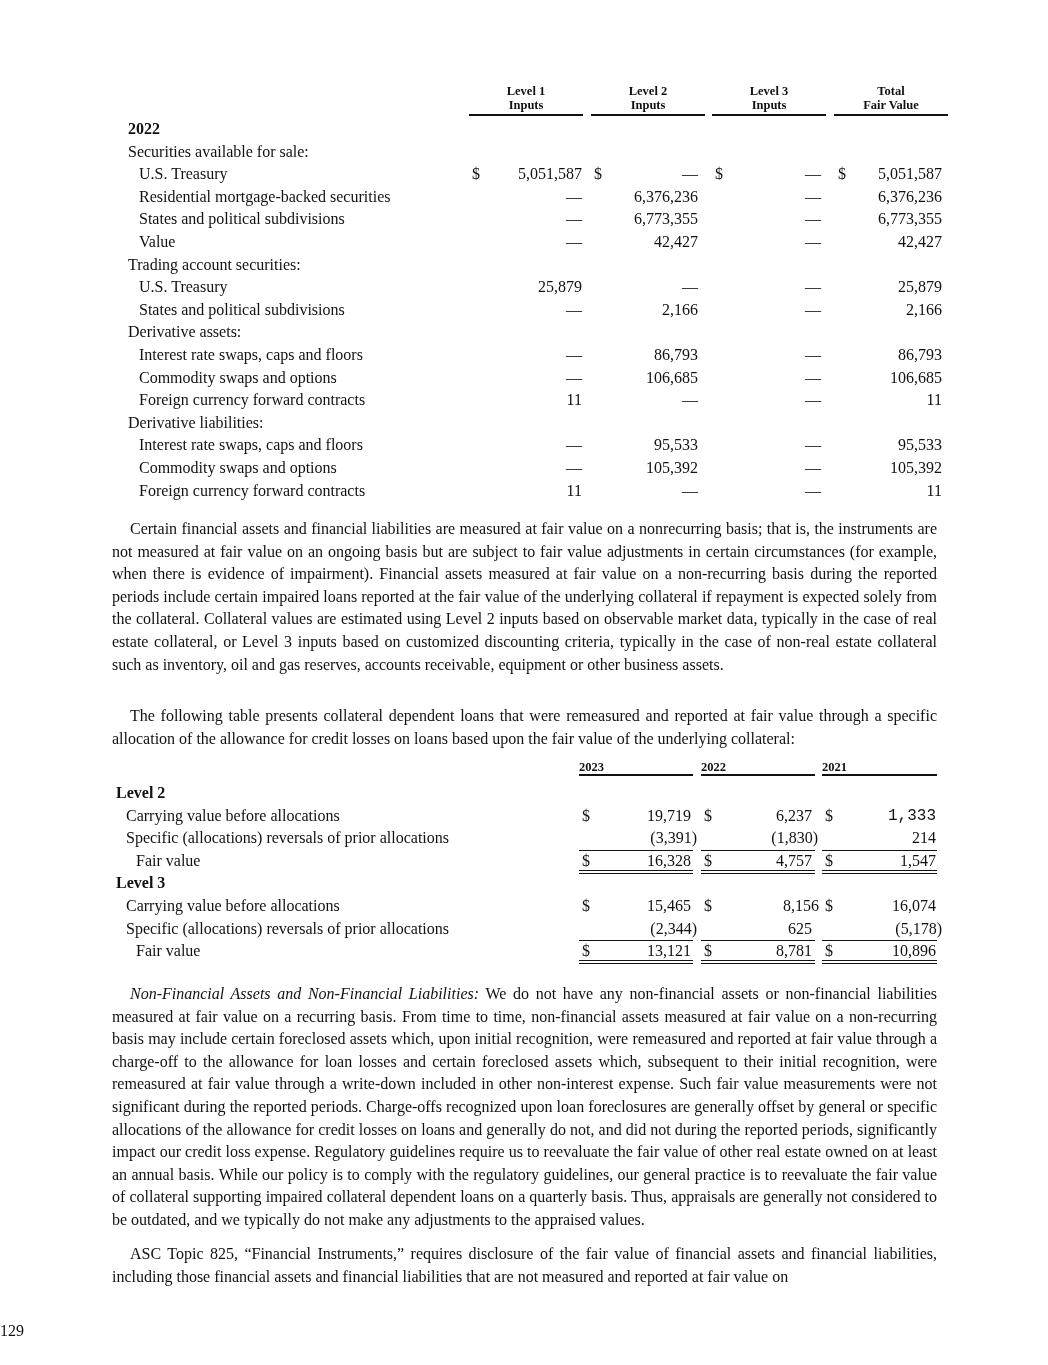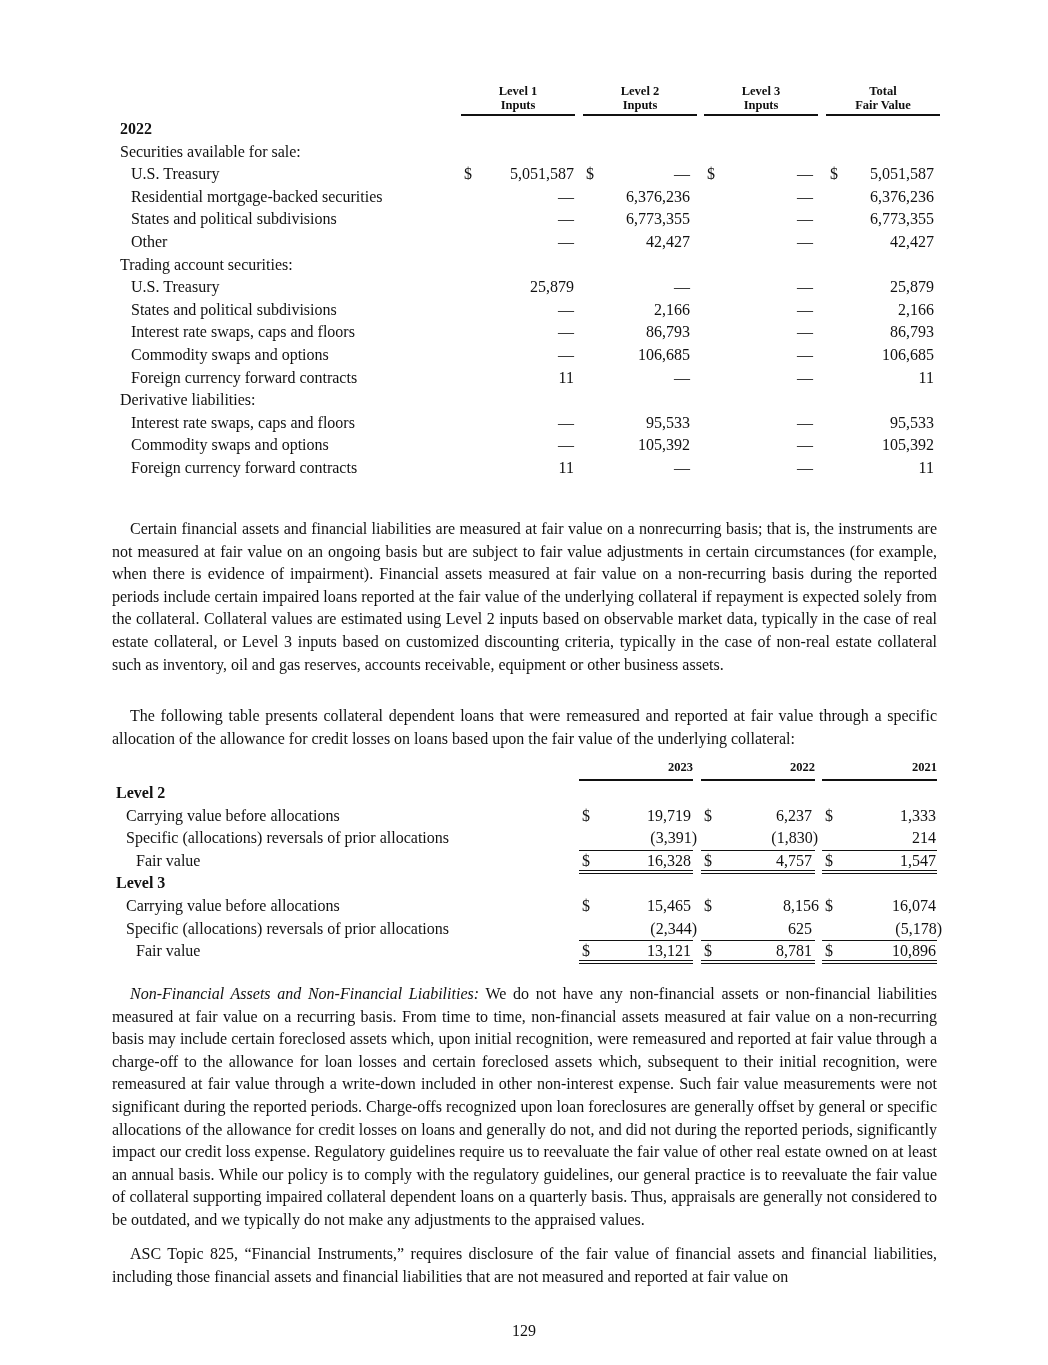--- a/index.html
+++ b/index.html
@@ -1,42 +1,42 @@
 <!DOCTYPE html>
 <html><head>
 <meta charset="utf-8">
 <style>
   html, body { margin: 0; padding: 0; background: #ffffff; }
   body { width: 1048px; height: 1365px; position: relative; overflow: hidden;
          font-family: "Liberation Serif", serif; color: #111; font-size: 16px; }
   .page { position: absolute; left: 112px; top: 0; width: 825px; }
   
-  .t1 { position: absolute; left: 4px; top: 84px; width: 825px; }
+  .t1 { position: absolute; left: 12px; top: 84px; width: 825px; }
   .hdrrow { position: relative; height: 34px; }
   .colhdr { position: absolute; top: 0; font-weight: bold; font-size: 12.5px; line-height: 14px;
             text-align: center; border-bottom: 2px solid #111; padding-bottom: 2px; }
   .row { position: relative; height: 22.6px; line-height: 22.6px; white-space: nowrap; }
   .lbl { position: absolute; left: 4px; }
   .lbl.ind { left: 15px; }
   .lbl.ind2 { left: 24px; }
   .lbl.bold { font-weight: bold; }
   .cell { position: absolute; text-align: right; }
   .dol { position: absolute; }
   
   .para { position: absolute; left: 0; width: 825px; text-align: justify; line-height: 22.6px;
           text-indent: 18px; font-size: 16px; }
   .para em { font-style: italic; }
   
   .t2 { position: absolute; left: 0; top: 760px; width: 825px; }
   .colhdr2 { position: absolute; top: 0; font-weight: bold; font-size: 12.5px; line-height: 14px;
-             text-align: right; border-bottom: 2px solid #111; padding-bottom: 5px; }
+             text-align: left; border-bottom: 2px solid #111; }
   .seg { position: absolute; height: 22.6px; }
   .seg.top { border-top: 1.5px solid #111; }
   .seg.dbl { border-bottom: 4px double #111; }
-  .pagenum { position: absolute; left: 0; width: 1048px; top: 1322px; text-align: center; font-size: 16px; }
+  .pagenum { position: absolute; left: 0; width: 1048px; top: 1322px; text-align: left; font-size: 16px; }
 </style>
 </head>
 <body>
 
 <div class="page">
 
   <div class="t1">
     <div class="hdrrow">
       <div class="colhdr" style="left:345px;width:114px;">
         <div>Level 1</div>
@@ -81,21 +81,21 @@
           <span class="cell" style="right: 7px;">6,376,236</span>
         </div>
         <div class="row">
           <span class="lbl ind">States and political subdivisions</span>
           <span class="cell" style="right: 367px;">—</span>
           <span class="cell" style="right: 251px;">6,773,355</span>
           <span class="cell" style="right: 128px;">—</span>
           <span class="cell" style="right: 7px;">6,773,355</span>
         </div>
         <div class="row">
-          <span class="lbl ind">Other</span>
+          <span class="lbl ind">Value</span>
           <span class="cell" style="right: 367px;">—</span>
           <span class="cell" style="right: 251px;">42,427</span>
           <span class="cell" style="right: 128px;">—</span>
           <span class="cell" style="right: 7px;">42,427</span>
         </div>
         <div class="row">
           <span class="lbl">Trading account securities:</span>
         </div>
         <div class="row">
           <span class="lbl ind">U.S. Treasury</span>
@@ -103,20 +103,23 @@
           <span class="cell" style="right: 251px;">—</span>
           <span class="cell" style="right: 128px;">—</span>
           <span class="cell" style="right: 7px;">25,879</span>
         </div>
         <div class="row">
           <span class="lbl ind">States and political subdivisions</span>
           <span class="cell" style="right: 367px;">—</span>
           <span class="cell" style="right: 251px;">2,166</span>
           <span class="cell" style="right: 128px;">—</span>
           <span class="cell" style="right: 7px;">2,166</span>
+        </div>
+        <div class="row">
+          <span class="lbl">Derivative assets:</span>
         </div>
         <div class="row">
           <span class="lbl ind">Interest rate swaps, caps and floors</span>
           <span class="cell" style="right: 367px;">—</span>
           <span class="cell" style="right: 251px;">86,793</span>
           <span class="cell" style="right: 128px;">—</span>
           <span class="cell" style="right: 7px;">86,793</span>
         </div>
         <div class="row">
           <span class="lbl ind">Commodity swaps and options</span>
@@ -173,21 +176,21 @@
         <div class="row">
           <span class="lbl bold">Level 2</span>
         </div>
         <div class="row">
           <span class="lbl ind" style="left: 14px;">Carrying value before allocations</span>
           <span class="dol" style="left: 470px;">$</span>
           <span class="cell" style="right: 246px;">19,719</span>
           <span class="dol" style="left: 592px;">$</span>
           <span class="cell" style="right: 125px;">6,237</span>
           <span class="dol" style="left: 713px;">$</span>
-          <span class="cell" style="right: 1px;">1,333</span>
+          <span class="cell" style="right: 1px; font-family: Liberation Mono, monospace;">1,333</span>
         </div>
         <div class="row">
           <span class="lbl ind" style="left: 14px;">Specific (allocations) reversals of prior allocations</span>
           <span class="cell" style="right: 240px;">(3,391)</span>
           <span class="cell" style="right: 119px;">(1,830)</span>
           <span class="cell" style="right: 1px;">214</span>
         </div>
         <div class="row">
           <span class="lbl ind2" style="left: 24px;">Fair value</span>
           <div class="seg top dbl" style="left: 467px; width: 114px; top: 0px; height: 19px;"></div>

